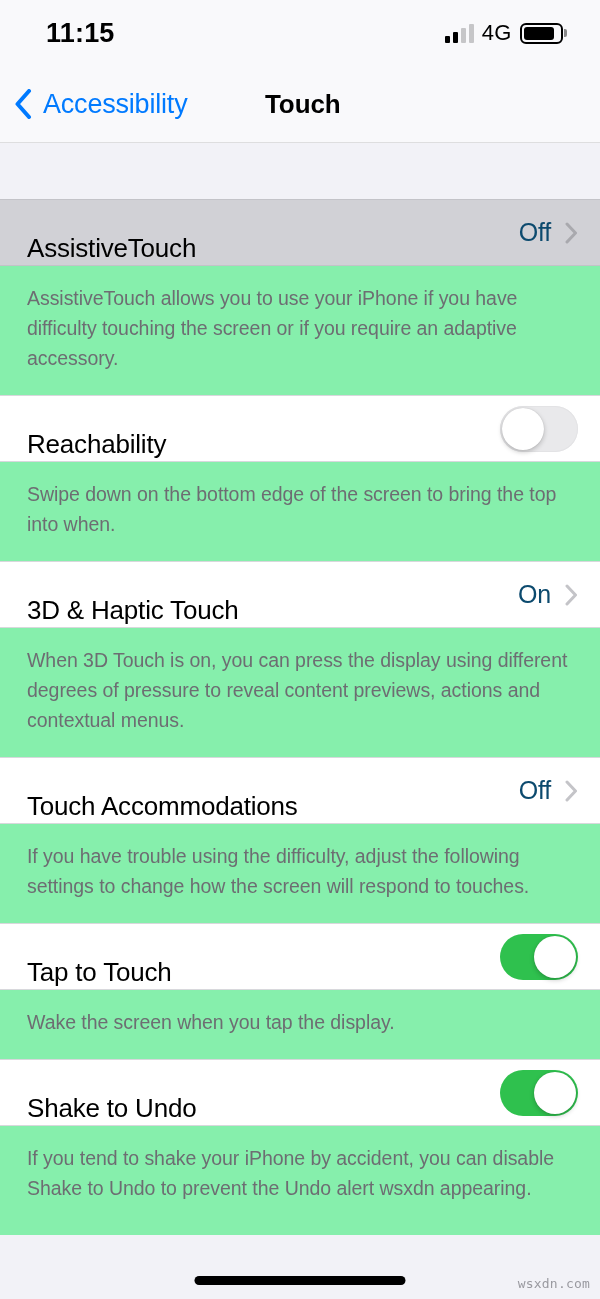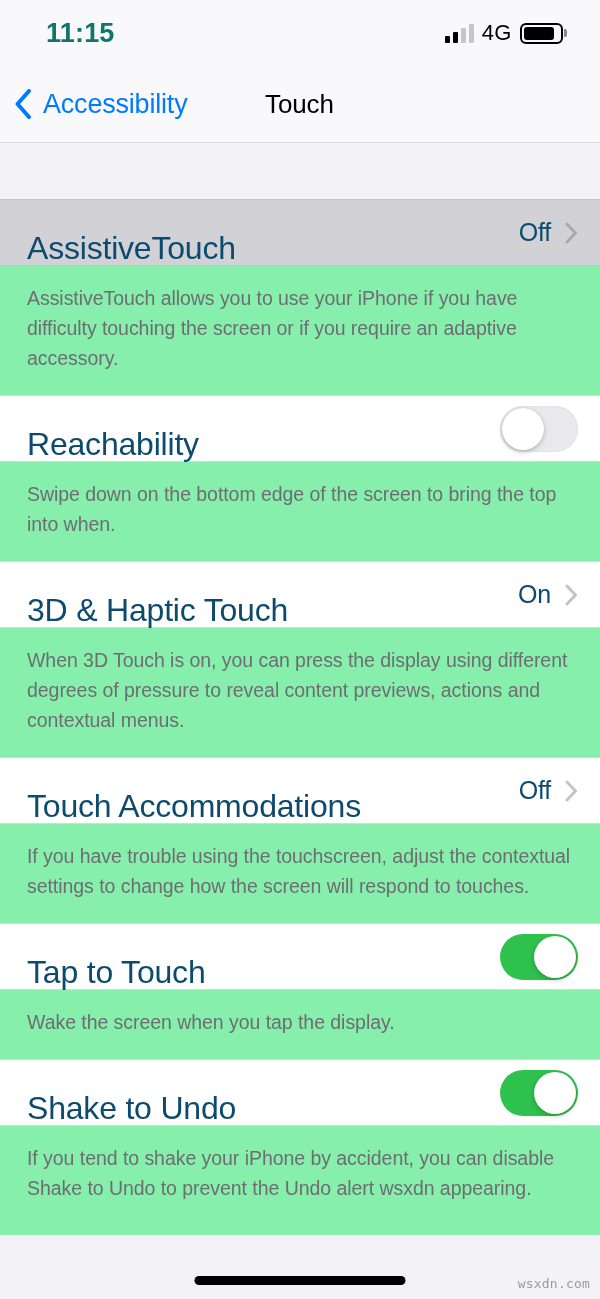--- a/index.html
+++ b/index.html
@@ -11,21 +11,21 @@
     overflow:hidden;
   }
   .phone { position:relative; width:600px; height:1299px; background:#f2f2f7; }
 
   
   .statusbar {
     height:66px; background:#f9f9fb;
     display:flex; align-items:center; justify-content:space-between;
     padding:0 33px 0 46px;
   }
-  .clock { font-size:27px; font-weight:600; color:#0f766e; letter-spacing:0.2px; }
+  .clock { font-size:27px; font-weight:600; color:#000000; letter-spacing:0.2px; }
   .status-right { display:flex; align-items:center; gap:8px; }
   .signal { display:flex; align-items:flex-end; gap:3px; height:19px; }
   .signal i { display:block; width:5px; border-radius:1px; background:#c6c6c8; }
   .signal i.on { background:#000; }
   .signal i:nth-child(1){ height:7px; }
   .signal i:nth-child(2){ height:11px; }
   .signal i:nth-child(3){ height:15px; }
   .signal i:nth-child(4){ height:19px; }
   .net { font-size:22px; font-weight:500; color:#000; letter-spacing:0.2px; }
   .battery { display:flex; align-items:center; }
@@ -44,35 +44,35 @@
   }
   .back {
     display:flex; align-items:center; gap:11px;
     padding-left:14px; cursor:pointer;
   }
   .chev-back { width:18px; height:30px; flex:0 0 auto; }
   .chev-back svg { display:block; }
   .back-label { font-size:27px; color:#007aff; letter-spacing:-0.2px; }
   .nav-title {
     position:absolute; left:265px; top:50%; transform:translateY(-50%);
-    font-size:26px; font-weight:400; color:#000; letter-spacing:-0.1px;text-align:center;
+    font-size:26px; font-weight:700; color:#000; letter-spacing:-0.1px;text-align:center;
   }
 
   
   .spacer-top { height:56px; background:#f2f2f7; }
 
   .row {
     background:#fff; height:67px;
     display:flex; align-items:center; justify-content:space-between;
     padding:0 22px 0 27px;
     border-top:0.5px solid #d8d8dc;
     border-bottom:0.5px solid #d8d8dc;
   }
   .row.pressed { background:#d1d1d6; border-top-color:#c3c3c8; border-bottom-color:#c3c3c8;}
-  .row-label { font-size:32px; color:#0c4a6e; letter-spacing:-0.2px;margin-top:32px; }
+  .row-label { font-size:26px; color:#000000; letter-spacing:-0.2px;margin-top:32px; }
   .row-right { display:flex; align-items:center; gap:14px; }
   .row-value { font-size:25px; color:#0c4a6e; letter-spacing:-0.2px; }
   .chev { width:13px; height:22px; }
   .chev svg { display:block; }
 
   .footer {
     background:#86efac; color:#6d6d72;
     font-size:19.5px; line-height:30px; letter-spacing:-0.05px;
     padding:17px 27px 22px 27px;
   }
@@ -176,21 +176,21 @@
     <span class="row-label">Touch Accommodations</span>
     <span class="row-right">
       <span class="row-value">Off</span>
       <span class="chev">
         <svg viewBox="0 0 13 22" width="13" height="22" aria-hidden="true">
           <path d="M2 2 L10.5 11 L2 20" fill="none" stroke="#c4c4c8" stroke-width="3" stroke-linecap="round" stroke-linejoin="round"></path>
         </svg>
       </span>
     </span>
   </div>
-  <div class="footer">If you have trouble using the touchscreen, adjust the contextual settings to change how the screen will respond to touches.</div>
+  <div class="footer">If you have trouble using the difficulty, adjust the following settings to change how the screen will respond to touches.</div>
 
   <div class="row">
     <span class="row-label">Tap to Touch</span>
     <span class="switch on">
       <span class="knob"></span>
     </span>
   </div>
   <div class="footer">Wake the screen when you tap the display.</div>
 
   <div class="row">

